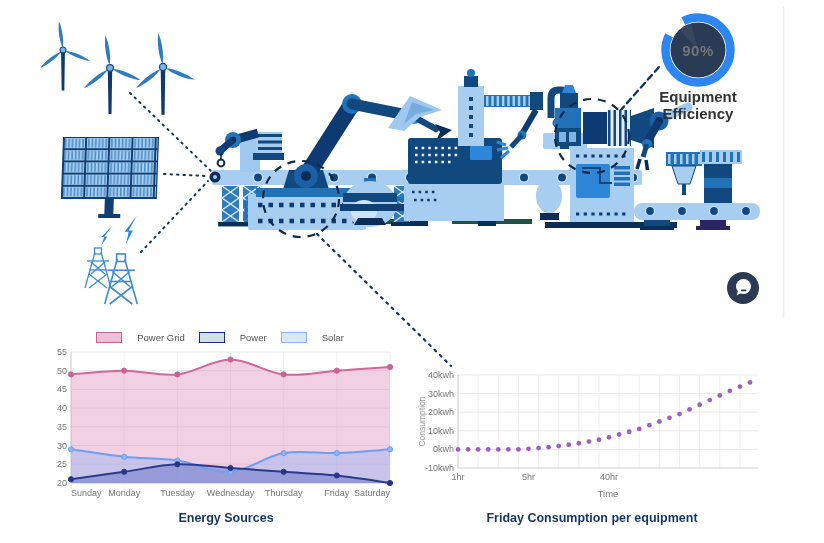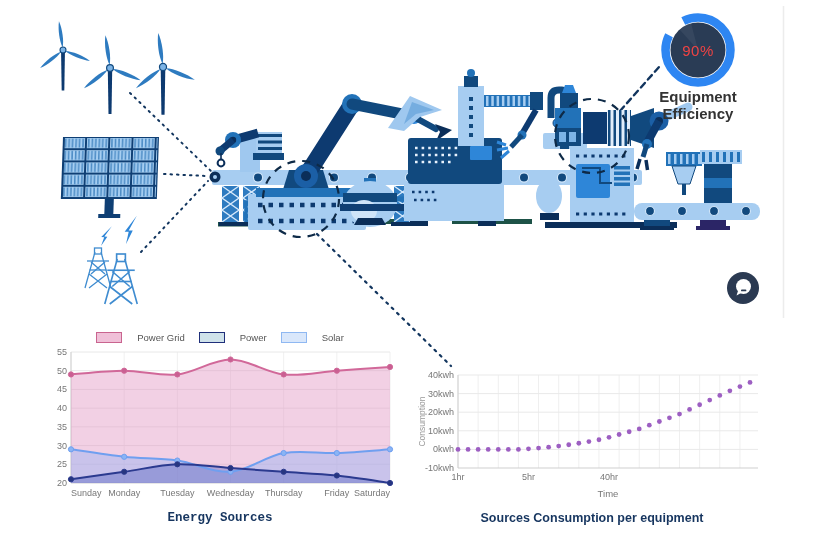--- a/index.html
+++ b/index.html
@@ -2,32 +2,32 @@
 <html><head>
 <meta charset="utf-8">
 <style>
   html,body{margin:0;padding:0;background:#fff;}
   .stage{position:relative;width:824px;height:543px;background:#fff;overflow:hidden;
          font-family:"Liberation Sans",sans-serif;}
   .stage svg{display:block;}
   .illus{position:absolute;left:0;top:0;z-index:1;pointer-events:none;}
   .gauge{position:absolute;left:656px;top:8px;width:84px;height:84px;z-index:3;}
   .gauge-value{position:absolute;left:0;top:0;width:84px;height:84px;display:flex;
-               align-items:center;justify-content:center;color:#ef4444;font-size:15px;
-               letter-spacing:.5px;}
+               align-items:center;justify-content:center;color:#737373;font-size:15px;
+               letter-spacing:.5px;font-weight:bold;}
   .gauge-label{position:absolute;left:628px;top:88px;width:140px;text-align:center;
                font-size:15px;font-weight:600;color:#333;z-index:3;}
   .chat-btn{position:absolute;left:727px;top:272px;width:32px;height:32px;z-index:4;cursor:pointer;}
   .legend{position:absolute;z-index:3;display:flex;justify-content:center;align-items:center;
           gap:14px;font-size:9.5px;color:#555;}
   .legend .item{display:flex;align-items:center;gap:15px;cursor:pointer;}
   .legend .swatch{width:26px;height:11px;box-sizing:border-box;}
   .chart-title{position:absolute;z-index:3;text-align:center;font-size:12.5px;font-weight:bold;
                color:#16355f;}
-  .t-left{left:42px;top:511px;width:356px;font-family:Liberation Mono, monospace;}
+  .t-left{left:48px;top:511px;width:356px;}
   .t-right{left:416px;top:511px;width:352px;}
   .lg-left{left:42px;top:332px;width:356px;}
   .lg-right{left:416px;top:355px;width:352px;}
   .sv-left{position:absolute;left:42px;top:348px;}
   .sv-right{position:absolute;left:416px;top:366px;}
 </style>
 </head>
 <body>
 
 <div class="stage">
@@ -439,15 +439,15 @@
       <circle cx="253.44827586206895" cy="51.78" r="2.4" fill="#9d5fc2"></circle>
       <circle cx="263.51724137931035" cy="48.06" r="2.4" fill="#9d5fc2"></circle>
       <circle cx="273.58620689655174" cy="43.41" r="2.4" fill="#9d5fc2"></circle>
       <circle cx="283.6551724137931" cy="38.760000000000005" r="2.4" fill="#9d5fc2"></circle>
       <circle cx="293.7241379310345" cy="34.11" r="2.4" fill="#9d5fc2"></circle>
       <circle cx="303.7931034482759" cy="29.46" r="2.4" fill="#9d5fc2"></circle>
       <circle cx="313.8620689655172" cy="24.810000000000002" r="2.4" fill="#9d5fc2"></circle>
       <circle cx="323.9310344827586" cy="20.532000000000004" r="2.4" fill="#9d5fc2"></circle>
       <circle cx="334" cy="16.44" r="2.4" fill="#9d5fc2"></circle>
     </svg>
-  <div class="chart-title t-right">Sources Consumption per equipment</div>
+  <div class="chart-title t-right">Friday Consumption per equipment</div>
 
 </div>
 
 </body></html>

